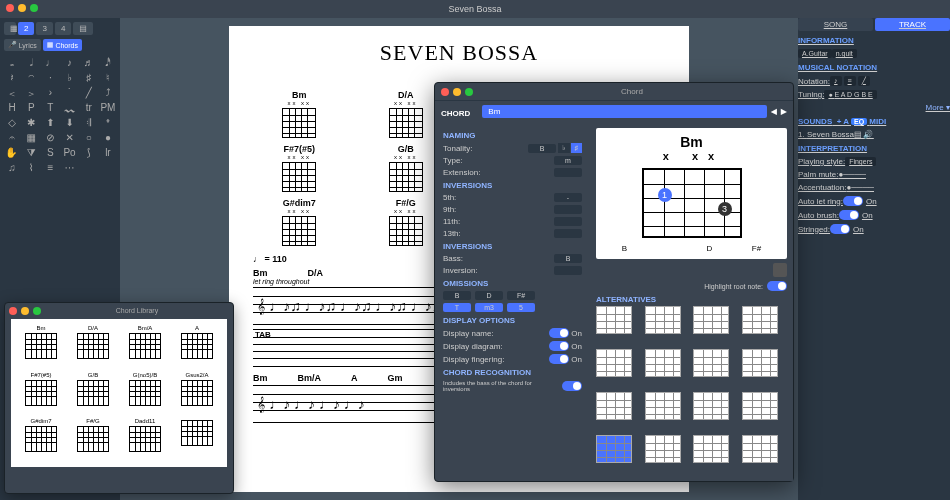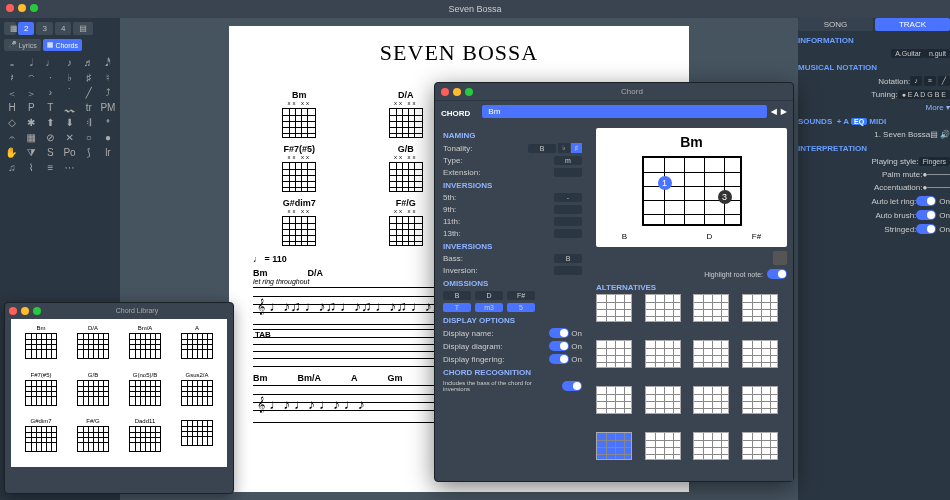--- a/index.html
+++ b/index.html
@@ -44,26 +44,26 @@
                linear-gradient(#000,#000) 0 24px/100% 1px no-repeat;
     display:flex; align-items:center; font-size:14px; padding-left:4px; color:#000; }
   .tab { height:38px; border-top:1px solid #000; border-bottom:1px solid #000; margin-top:4px;
     background:linear-gradient(#000,#000) 0 7px/100% 1px no-repeat,
                linear-gradient(#000,#000) 0 14px/100% 1px no-repeat,
                linear-gradient(#000,#000) 0 21px/100% 1px no-repeat,
                linear-gradient(#000,#000) 0 28px/100% 1px no-repeat;
     font-size:8px; font-weight:bold; padding-left:2px; }
   .staff-chords2 { display:flex; gap:30px; font-size:9px; font-weight:bold; margin-top:6px; }
   
-  .rpanel { width:152px; background:#2a3642; color:#ccc; font-size:8px; display:flex; flex-direction:column; gap:2px; }
+  .rpanel { width:152px; background:#2a3642; color:#ccc; font-size:8px; display:flex; flex-direction:column; gap:2px;text-decoration:underline; }
   .rtabs { display:flex; gap:2px; }
   .rtab { flex:1; text-align:center; padding:2px; background:#364250; border-radius:2px; font-size:8px; }
   .rtab.on { background:#4a73ff; color:#fff; }
   .sect { color:#6b9fff; font-weight:bold; margin-top:3px; font-size:8px; }
-  .row { display:flex; justify-content:flex-end; align-items:center; margin-top:2px; }
+  .row { display:flex; justify-content:flex-start; align-items:center; margin-top:2px; }
   .val { background:#1e2832; padding:1px 4px; border-radius:2px; font-size:7px; }
   .toggle { width:20px; height:10px; background:#4a73ff; border-radius:5px; position:relative; }
   .toggle::after { content:""; position:absolute; right:1px; top:1px; width:8px; height:8px; background:#fff; border-radius:50%; }
   .pill { background:#3a7eff; color:#fff; padding:0 3px; border-radius:2px; font-size:7px; }
   
   .lib { position:absolute; left:4px; top:302px; width:230px; height:192px; background:#3a4450; border:1px solid #1a2228; border-radius:4px; box-shadow:0 4px 16px rgba(0,0,0,.4); }
   .lib-hd { background:#2a3642; color:#fff; font-size:9px; padding:4px 8px; display:flex; align-items:center; justify-content:space-between; }
   .lib-tr { display:flex; gap:4px; padding:4px; }
   .lib-grid { background:#fff; margin:0 6px 6px; height:148px; display:grid; grid-template-columns:repeat(4,1fr); gap:4px; padding:6px; }
   .mini-chord { text-align:center; font-size:6px; color:#000; }
@@ -460,20 +460,21 @@
         </div>
       <div class="ce-sub">CHORD RECOGNITION</div>
       <div class="ce-row">
           <span style="font-size:6px;max-width:100px">Includes the bass of the chord for inversions</span>
           <div class="toggle"></div>
         </div>
     </div>
     <div class="ce-right">
       <div class="preview">
         <div class="prev-name">Bm</div>
+        <div class="big-xo">x  xx</div>
         <div class="big-box">
           <div class="fing" style="left:14px;top:18px">1</div>
           <div class="fing" style="left:74px;top:32px;background:#333">3</div>
         </div>
         <div class="note-labels">
           <span>B</span>
           <span></span>
           <span>D</span>
           <span>F#</span>
         </div>

